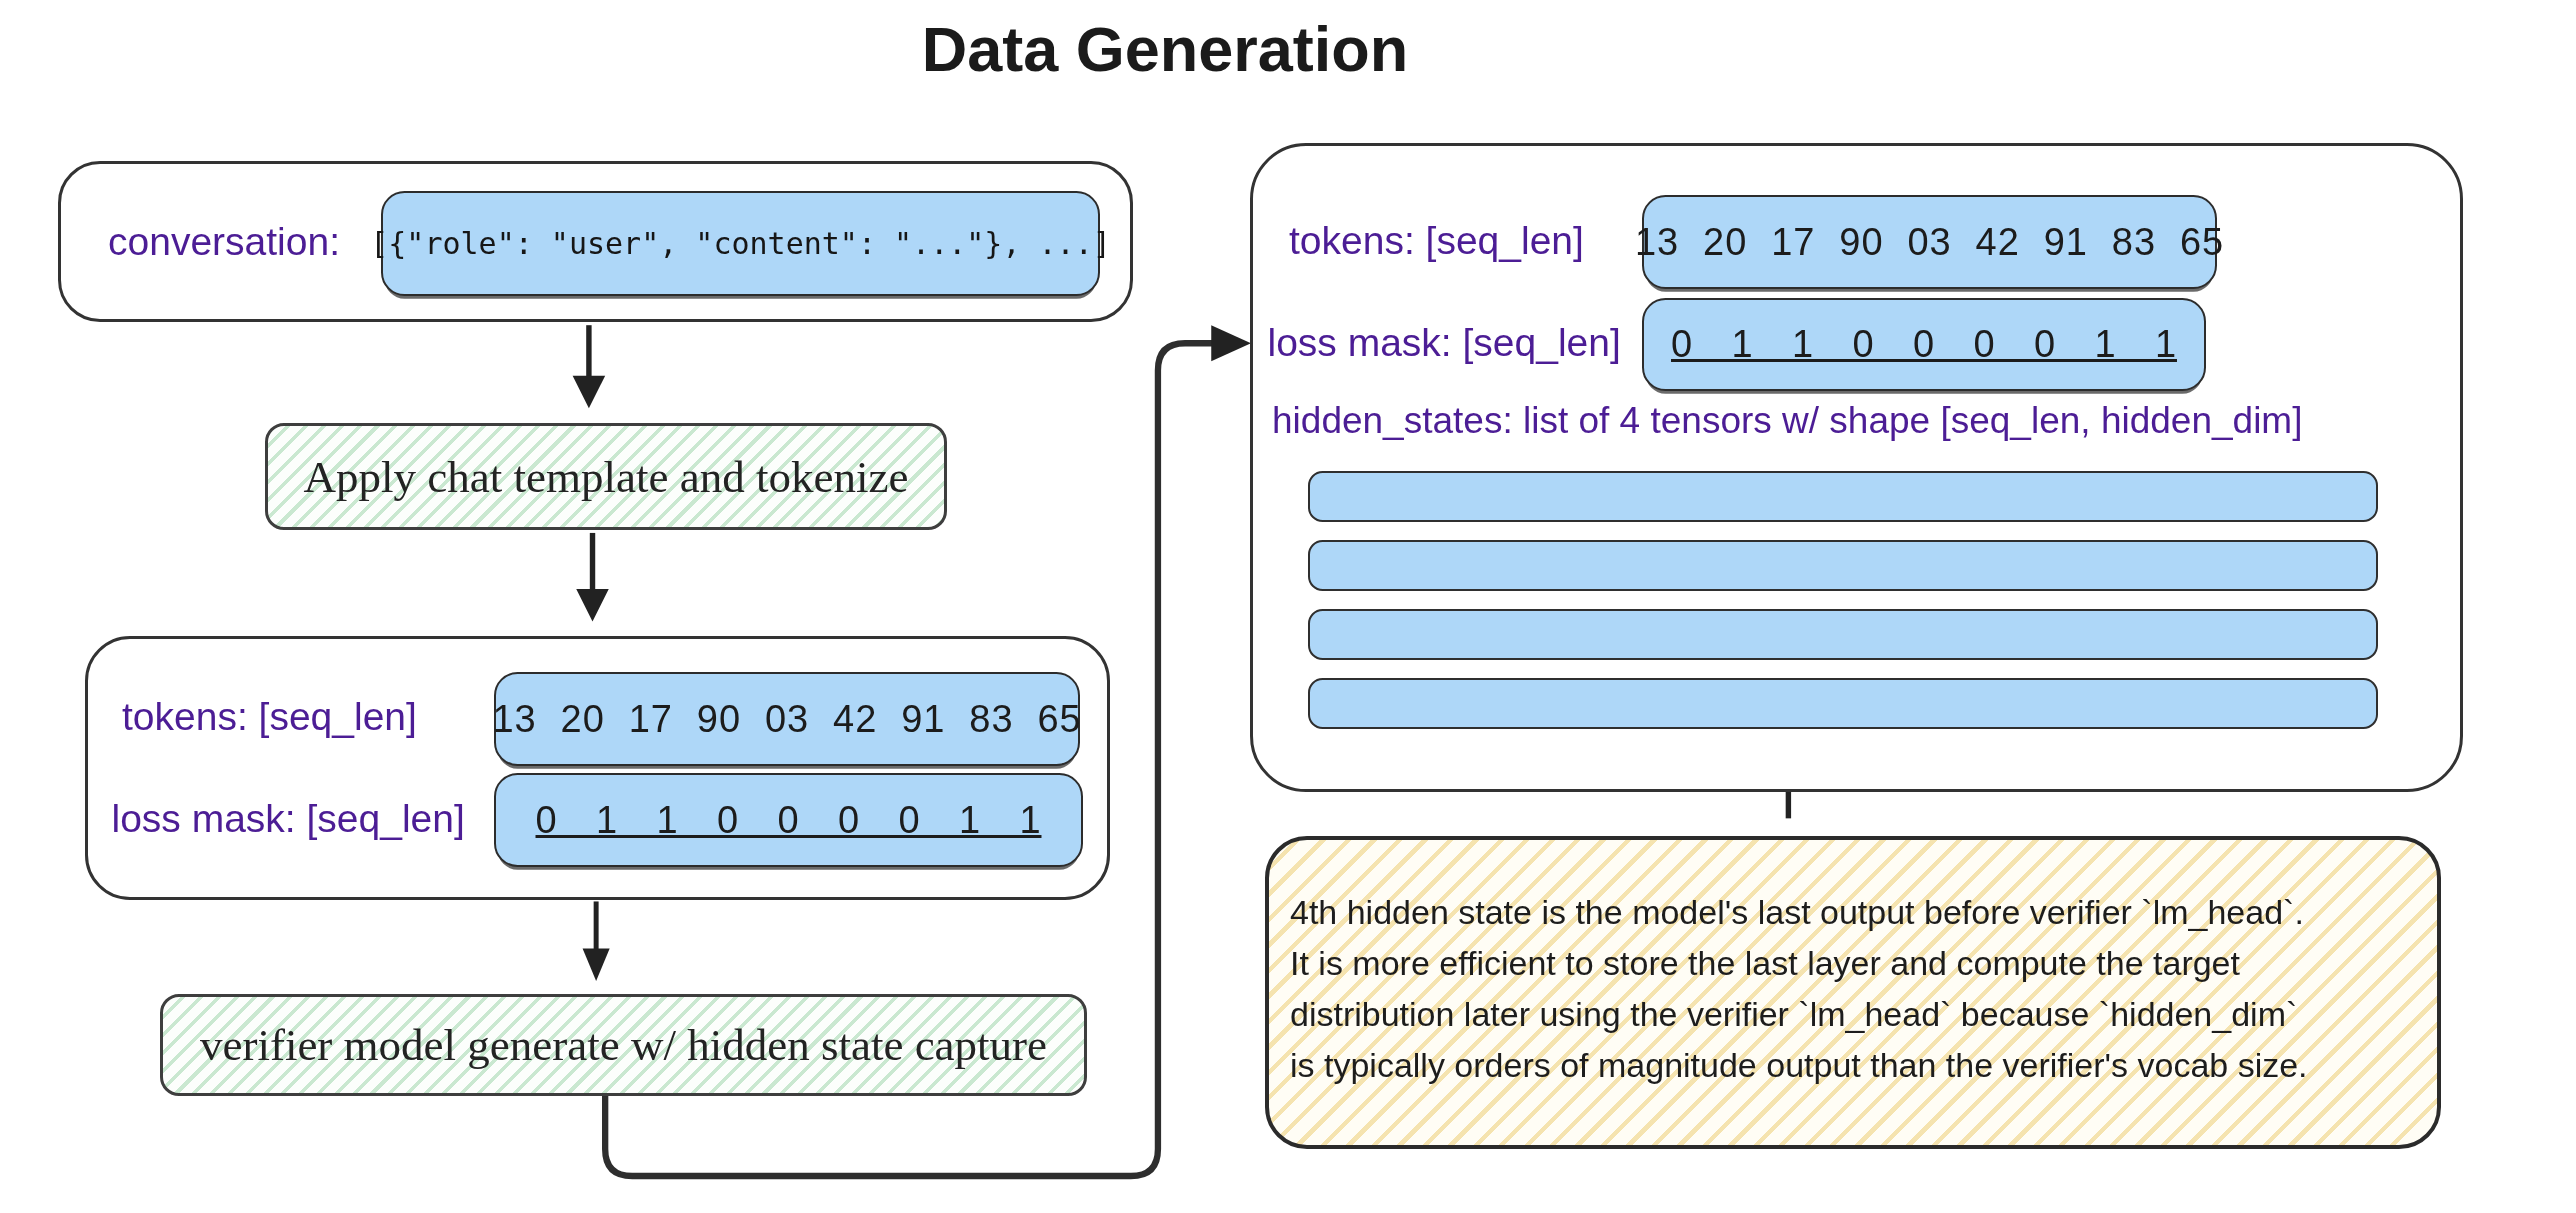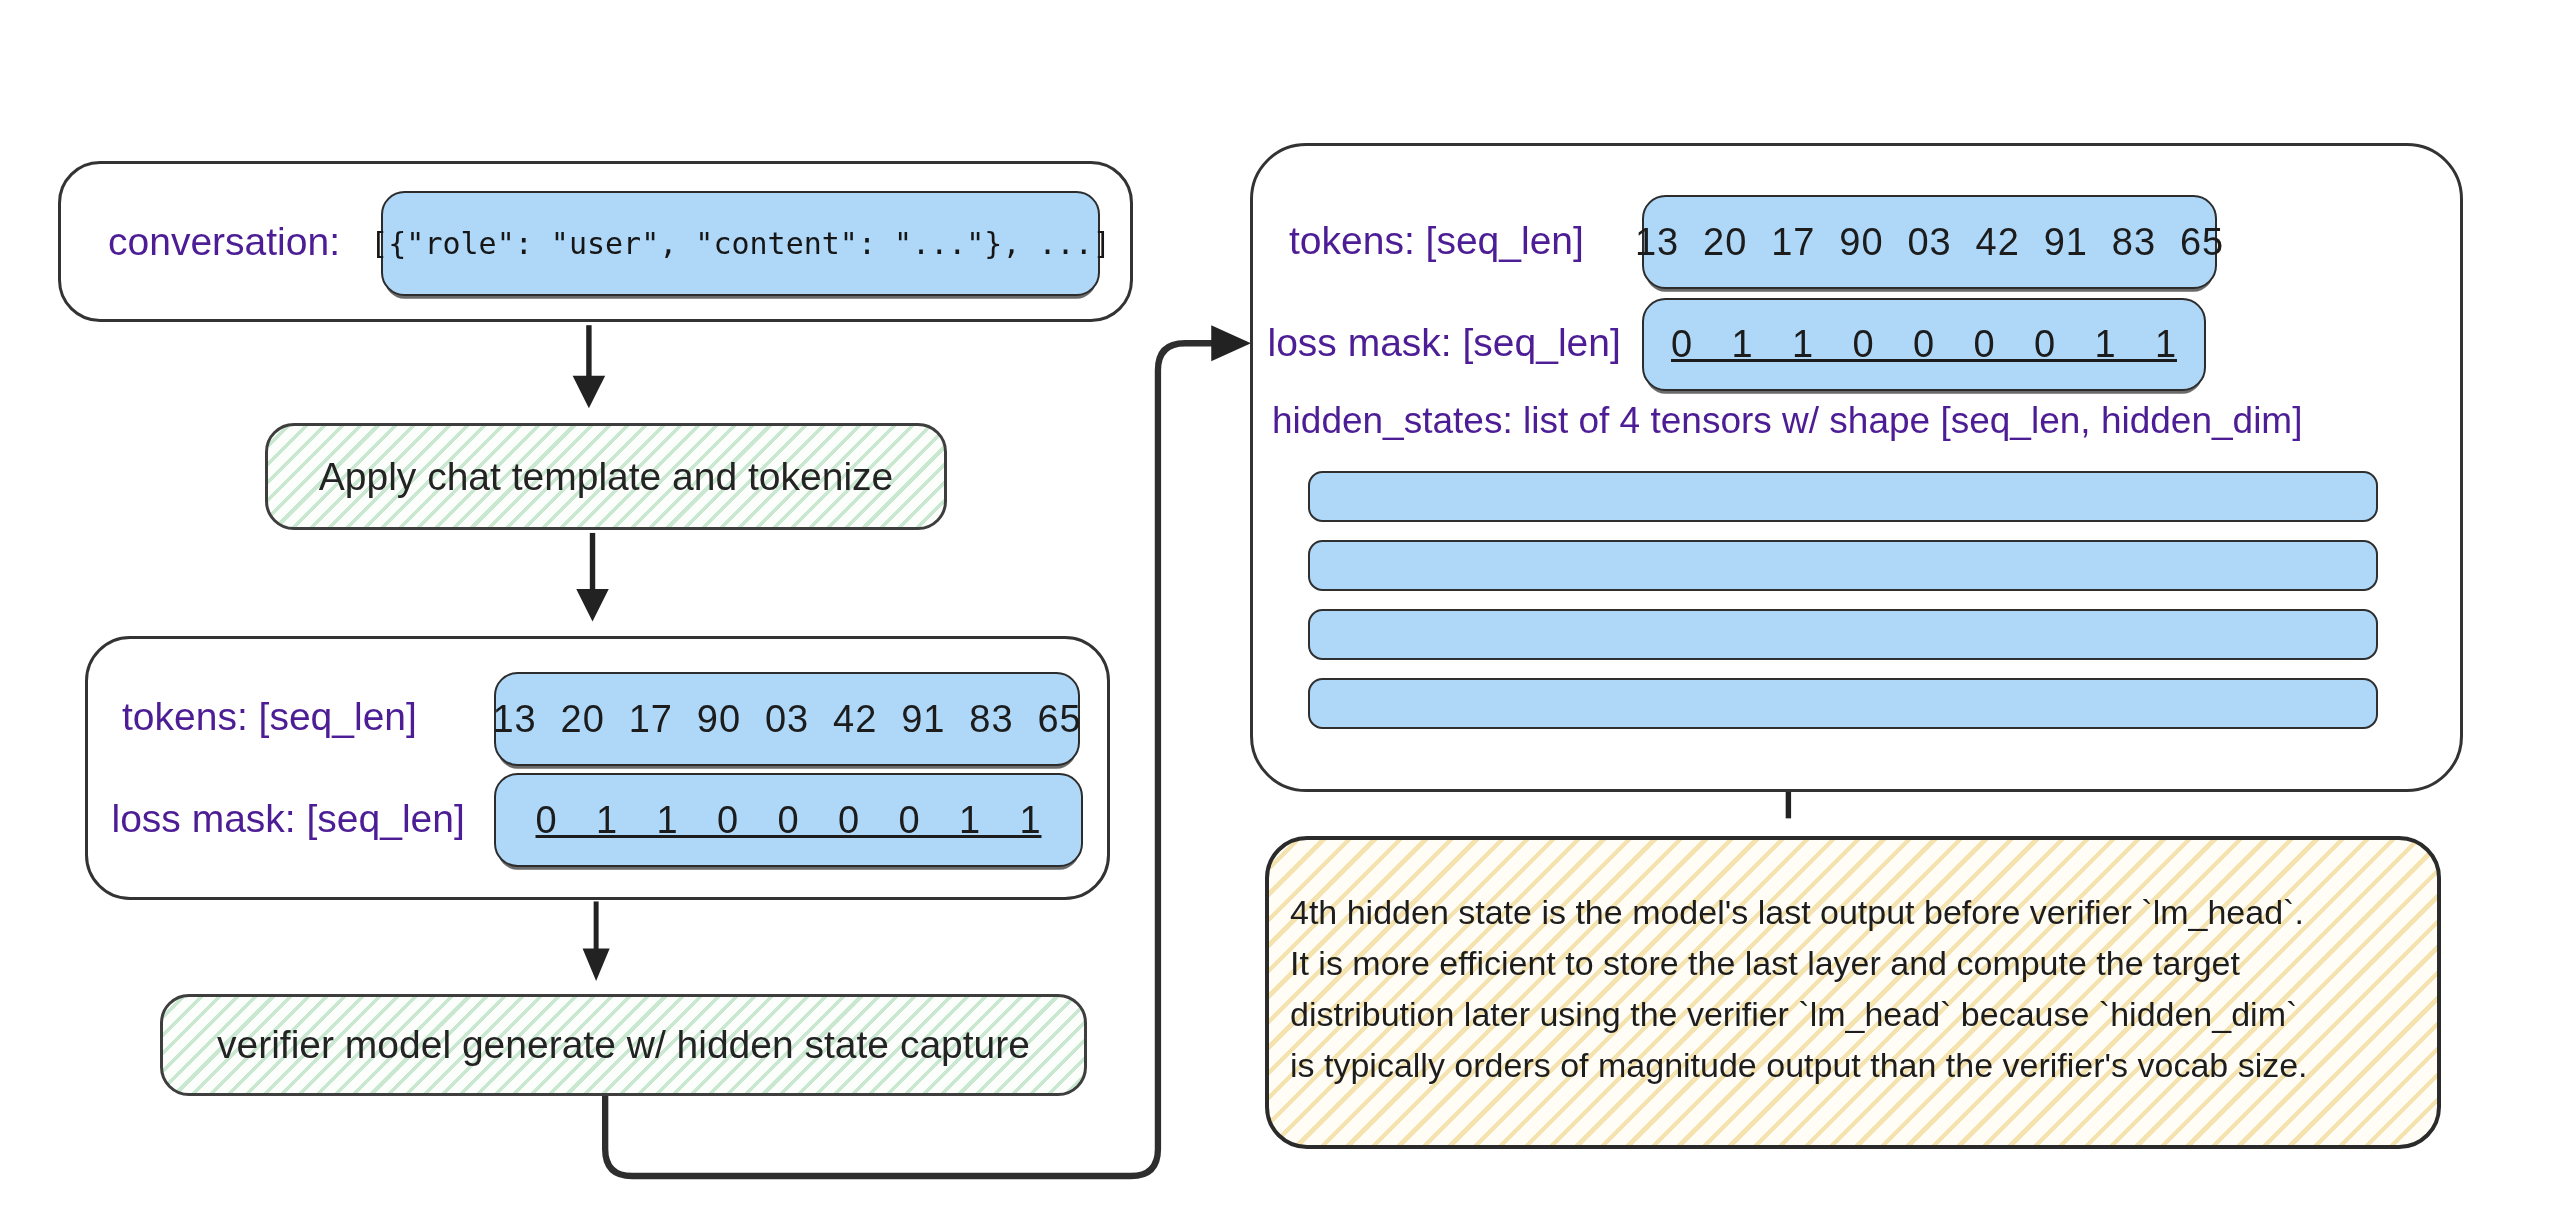--- a/index.html
+++ b/index.html
@@ -19,25 +19,26 @@
   .pill{
     position:absolute;background:#aed7f8;border:2.7px solid #2c2c2c;border-radius:23.5px;
     display:flex;align-items:center;justify-content:center;
     font-size:38px;color:#1c1c1c;white-space:nowrap;
     box-shadow:0 6.3px 0 -3.6px #6a6a6a;
   }
   .nums{letter-spacing:0.9px;word-spacing:12.6px;}
   .mask{letter-spacing:0.9px;word-spacing:27px;text-decoration:underline;}
   .code{font-family:"DejaVu Sans Mono",monospace;font-size:30px;color:#161616;}
   .step{
-    position:absolute;border:3.6px solid #3e3e3e;border-radius:29px;
+    position:absolute;border:3.6px solid #3e3e3e;border-radius:19px;
     display:flex;align-items:center;justify-content:center;
-    font-size:39px;color:#232323;white-space:nowrap;
+    font-size:45px;color:#232323;white-space:nowrap;
     background-color:#fcfefc;
     background-image:repeating-linear-gradient(135deg,rgba(126,199,143,0.40) 0 3.6px,transparent 3.6px 12.6px);
+    font-family:Liberation Serif, serif;
   }
   .step1{left:265px;top:423px;width:676px;height:101px;}
   .step2{left:152px;top:994px;width:921px;height:96px;margin-left:8px;}
   .note{
     position:absolute;left:1265px;top:836px;width:1176px;height:313px;
     border:4.1px solid #2b2b2b;border-radius:42px;box-sizing:border-box;
     background-color:#fffdf5;
     background-image:repeating-linear-gradient(135deg,rgba(233,196,90,0.45) 0 4.5px,transparent 4.5px 18px);
     padding:47px 40px 0 21px;
   }
@@ -47,20 +48,21 @@
     width:100%;height:51px;margin-bottom:18px;box-sizing:border-box;
     background:#aed7f8;border:2.7px solid #2f2f2f;border-radius:14.5px;
   }
   svg.wires{position:absolute;left:0;top:0;pointer-events:none;}
 </style>
 </head>
 <body>
 
 <div class="canvas">
 
+  <div class="title">Data Generation</div>
 
   <svg class="wires" width="2576" height="1214" viewBox="0 0 2852 1344">
 
     <g>
       <line x1="652" y1="360" x2="652" y2="420" stroke="#222" stroke-width="6"></line>
       <polygon points="634,416 670,416 652,452" fill="#222"></polygon>
     </g>
 
     <g>
       <line x1="656" y1="590" x2="656" y2="656" stroke="#222" stroke-width="6"></line>

